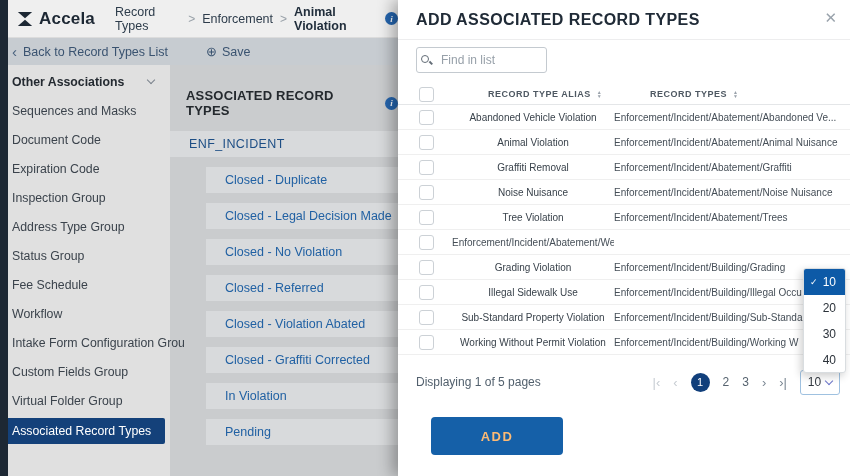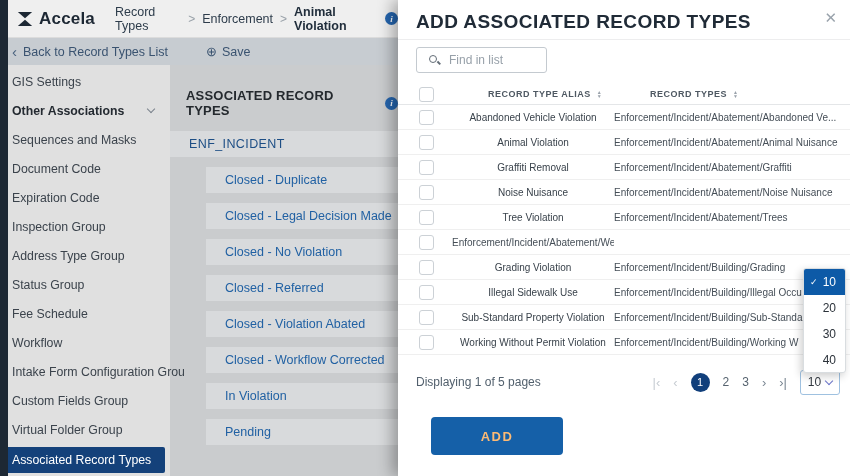--- a/index.html
+++ b/index.html
@@ -43,27 +43,27 @@
   .mid-title{margin:23px 0 0 16px;font-size:13px;font-weight:bold;color:#24292e;letter-spacing:.2px;
     display:flex;align-items:center;gap:5px;}
   .enf-row{margin-top:13px;height:26px;background:#d8dadc;display:flex;align-items:center;
     padding-left:19px;color:#1d4e85;font-size:12.5px;letter-spacing:.4px;text-align:right;}
   .mid-item{margin:10px 0 0 36px;height:26px;background:#d8dadc;display:flex;align-items:center;
     padding-left:19px;color:#2161a3;font-size:12.5px;white-space:nowrap;}
 
   
   .modal{position:absolute;left:398px;top:0;width:452px;height:476px;background:#ffffff;
     box-shadow:-6px 0 14px rgba(0,0,0,.30);z-index:10;}
-  .modal-title{position:absolute;left:18px;top:11px;font-size:19px;font-weight:bold;
+  .modal-title{position:absolute;left:18px;top:11px;font-size:16px;font-weight:bold;
     color:#202b37;letter-spacing:.4px;}
   .modal-close{position:absolute;right:13px;top:9px;font-size:15px;color:#9aa3ac;cursor:pointer;}
   .modal-hr{position:absolute;left:0;right:0;top:39px;border-top:1px solid #ededee;}
 
   .search-box{position:absolute;left:18px;top:47px;width:131px;height:26px;border:1px solid #c4cad0;
-    border-radius:3px;background:#fff;display:flex;align-items:center;gap:7px;padding:0 12px;}
+    border-radius:3px;background:#fff;display:flex;align-items:center;gap:7px;padding:0 4px;}
   .search-box input{border:0;outline:none;width:100%;font-size:12px;color:#39424b;background:transparent;
     font-family:"Liberation Sans",sans-serif;}
   .search-box input::placeholder{color:#97a0a9;}
   .mag{position:relative;width:11px;height:11px;flex:0 0 auto;}
   .mag::before{content:"";position:absolute;left:0;top:0;width:6px;height:6px;
     border:1.5px solid #636d77;border-radius:50%;}
   .mag::after{content:"";position:absolute;left:7.5px;top:7.8px;width:4px;height:1.5px;
     background:#636d77;transform:rotate(45deg);}
 
   .tgrid{display:grid;grid-template-columns:33px 162px 1fr;align-items:center;padding-left:21px;}
@@ -133,23 +133,20 @@
         <span class="back-chev">‹</span>
         <span>Back to Record Types List</span>
       </div>
       <div class="tool-save">
         <span class="save-ic">⊕</span>
         <span>Save</span>
       </div>
     </div>
 
     <div class="sidebar">
-      <div class="side-item">
-          <span>GIS Settings</span>
-        </div>
       <div class="side-item expanded">
           <span>Other Associations</span>
           <span class="chev"></span>
         </div>
       <div class="side-item">
           <span>Sequences and Masks</span>
         </div>
       <div class="side-item">
           <span>Document Code</span>
         </div>
@@ -202,21 +199,21 @@
       <div class="mid-item">
           <span>Closed - No Violation</span>
         </div>
       <div class="mid-item">
           <span>Closed - Referred</span>
         </div>
       <div class="mid-item">
           <span>Closed - Violation Abated</span>
         </div>
       <div class="mid-item">
-          <span>Closed - Workflow Corrected</span>
+          <span>Closed - Graffiti Corrected</span>
         </div>
       <div class="mid-item">
           <span>In Violation</span>
         </div>
       <div class="mid-item">
           <span>Pending</span>
         </div>
     </div>
 
     <div class="edge-strip"></div>

